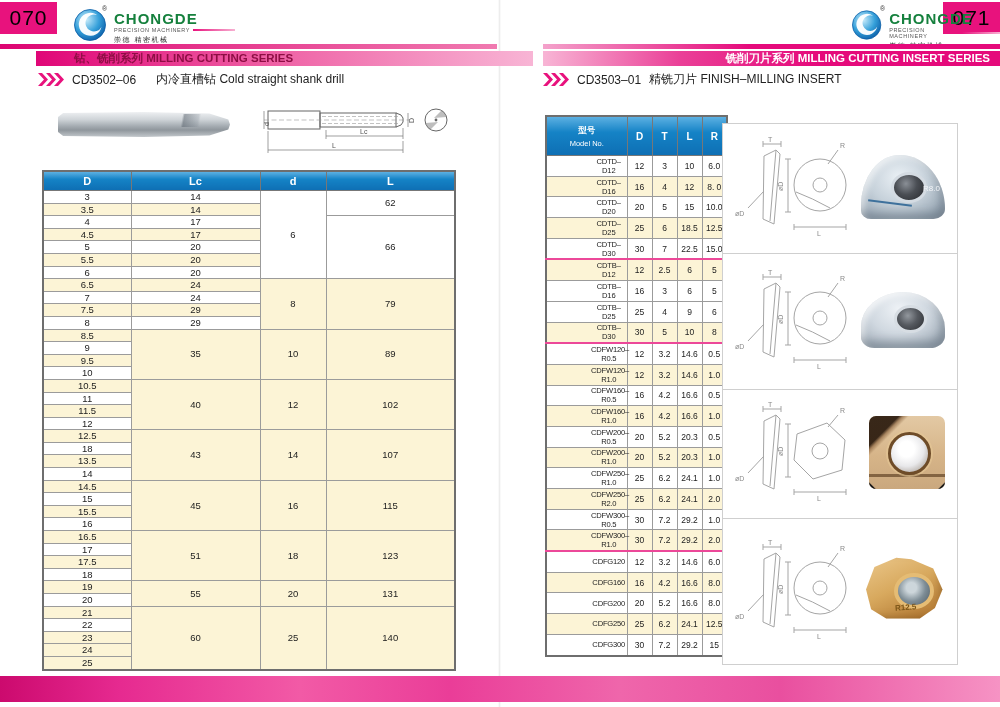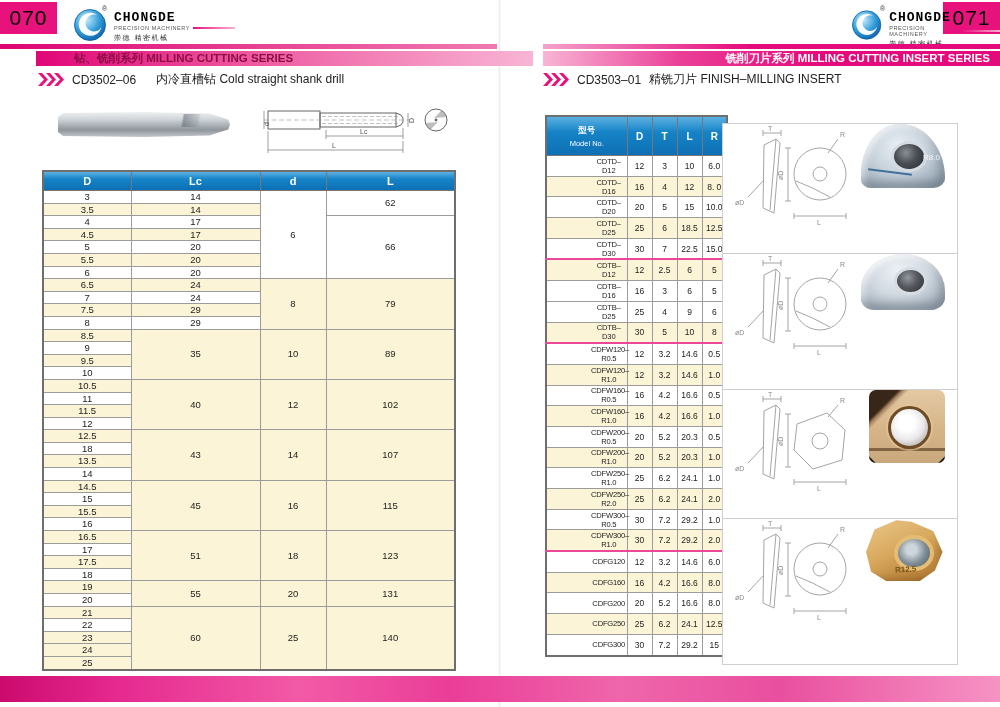--- a/index.html
+++ b/index.html
@@ -7,21 +7,21 @@
           font-family:"Liberation Sans",sans-serif;}
   
   .pagenum{position:absolute;top:2px;width:57px;height:32px;background:#e8127d;color:#000000;
            font-size:21px;display:flex;align-items:center;justify-content:center;letter-spacing:1px;}
   #pn-left{left:0;}
   #pn-right{right:0;}
   .logo{position:absolute;top:7px;display:flex;gap:6px;align-items:flex-start;}
   #logo-left{left:74px;}
   #logo-right{left:852px;}
   .logo-text{padding-top:4px;}
-  .logo-brand{font-size:13px;font-weight:bold;color:#000000;letter-spacing:1px;line-height:1;font-family:Liberation Mono, monospace;}
+  .logo-brand{font-size:15px;font-weight:bold;color:#15803d;letter-spacing:1px;line-height:1;}
   .logo-sub{font-size:5.5px;color:#555;letter-spacing:.6px;display:flex;align-items:center;gap:3px;margin-top:1px;}
   .logo-line{display:inline-block;width:42px;height:2px;background:linear-gradient(90deg,#e8127d,#f7b1d2);}
   .logo-cn{font-size:7px;color:#333;margin-top:2px;letter-spacing:1.5px;}
   .logo-reg{position:absolute;left:28px;top:-2px;font-size:7px;color:#333;}
   .strip{position:absolute;top:44px;height:5px;}
   #strip-left{left:0;width:497px;background:linear-gradient(90deg,#dd0472,#f07ab0);}
   #strip-right{left:543px;width:457px;background:linear-gradient(90deg,#f4a2cb,#e50a7b 45%);}
   .series{position:absolute;top:51px;height:15px;display:flex;align-items:center;box-sizing:border-box;
           font-weight:bold;font-size:11.5px;}
   #series-left{left:0;width:497px;background:linear-gradient(90deg,#e00677,#ee5ca2 45%,#f8b5d5);
@@ -58,21 +58,21 @@
   .rtab th{height:38px;background:linear-gradient(180deg,#5cb0e2 0%,#1583c6 40%,#0e6fb4 100%);
            color:#fff;border:1px solid #777;padding:0;font-weight:bold;font-size:10px;}
   .rtab th .hcn{font-size:8.5px;}
   .rtab th .hen{font-size:7.5px;font-weight:normal;margin-top:2px;}
   .rtab td{height:19.7px;padding:0;text-align:center;vertical-align:middle;font-size:8.5px;
            color:#222;border:1px solid #9b9b9b;}
   .rtab td.model{font-size:7.6px;letter-spacing:-.2px;padding-left:44px;}
   .rtab tr.gend td{border-bottom:2px solid #ec4899;}
   
   .figs{position:absolute;left:722px;top:123px;width:236px;}
-  .fig{box-sizing:border-box;border:1px solid #cfcfcf;margin-top:-1px;display:flex;align-items:flex-start;
+  .fig{box-sizing:border-box;border:1px solid #cfcfcf;margin-top:-1px;display:flex;align-items:center;
        padding:0 12px 4px 10px;background:#fff;}
   .fig:first-child{margin-top:0;}
   .fig-draw{width:128px;height:104px;flex:none;}
   .fig-photo{margin-left:auto;position:relative;}
   .ph1{width:92px;height:64px;}
   .ph1 .body{position:absolute;inset:0;border-radius:46% 54% 14% 12% / 80% 85% 16% 14%;
        background:radial-gradient(ellipse at 45% 35%,#eaf0f5 0%,#c6d1da 45%,#9dabb8 80%,#8d99a6 100%);
        box-shadow:inset -4px -6px 8px rgba(60,75,90,.35),inset 3px 3px 6px rgba(255,255,255,.7);}
   .ph1 .hole{position:absolute;left:30px;top:17px;width:30px;height:25px;border-radius:50%;
        background:radial-gradient(circle at 40% 35%,#8a8f96 0%,#4a4e54 45%,#26282c 100%);

